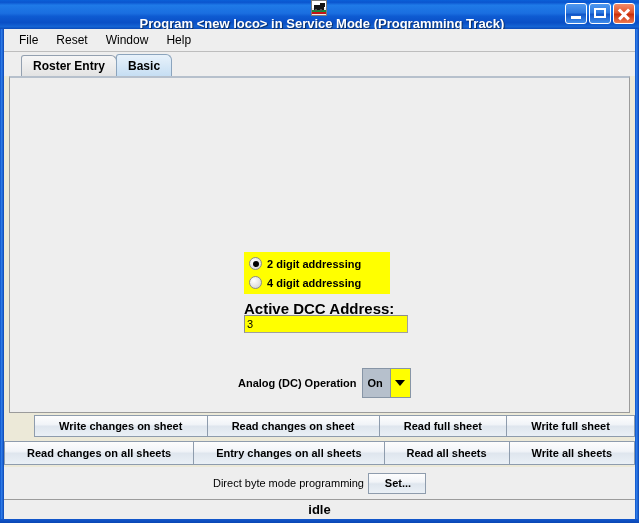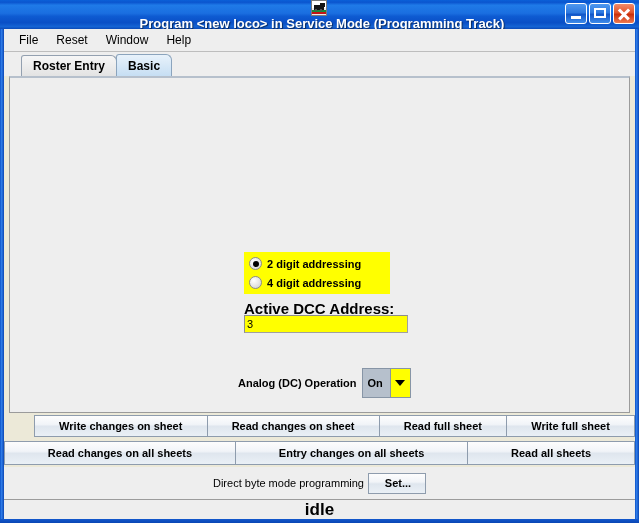--- a/index.html
+++ b/index.html
@@ -375,21 +375,21 @@
     padding-left: 8px;
   }
 
   .statusbar {
     height: 19px;
     background: #eeeeee;
     border-top: 1px solid #9b9b9b;
     display: flex;
     align-items: center;
     justify-content: center;
-    font-size: 17px;
+    font-size: 13px;
     font-weight: bold;
     color: #000000;
     flex: 0 0 auto;
   }
 </style>
 </head>
 <body>
 
 <div class="window">
 
@@ -468,20 +468,21 @@
       <button class="jbtn">Write changes on sheet</button>
       <button class="jbtn">Read changes on sheet</button>
       <button class="jbtn">Read full sheet</button>
       <button class="jbtn">Write full sheet</button>
     </div>
 
     <div class="btn-row btn-row-2">
       <button class="jbtn">Read changes on all sheets</button>
       <button class="jbtn">Entry changes on all sheets</button>
       <button class="jbtn">Read all sheets</button>
+      <button class="jbtn">Write all sheets</button>
     </div>
 
     <div class="direct-row">
       <span class="direct-label">Direct byte mode programming</span>
       <button class="set-btn">Set...</button>
     </div>
 
     <div class="statusbar">
       <span>idle</span>
     </div>

